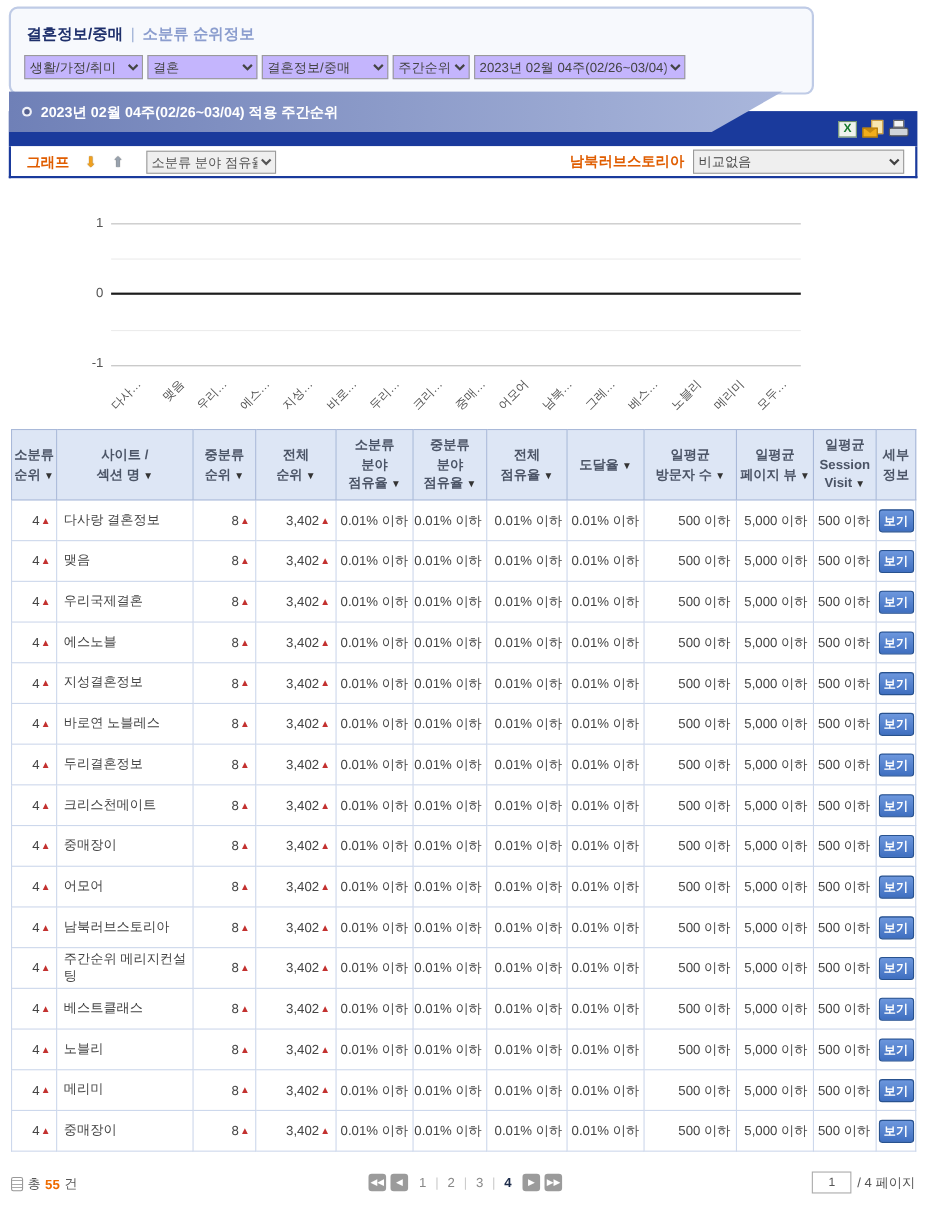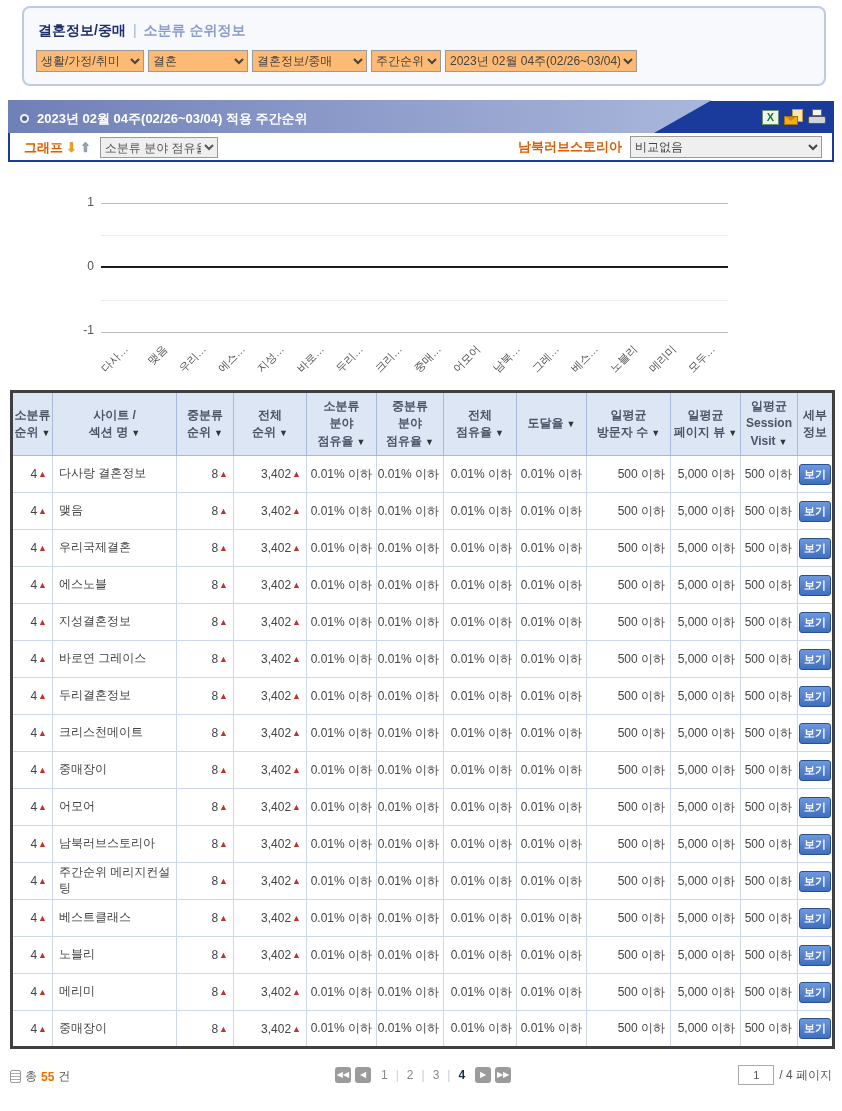--- a/index.html
+++ b/index.html
@@ -1,54 +1,54 @@
 <!DOCTYPE html>
 <html><head>
 <meta charset="utf-8">
 <style>
   * { margin:0; padding:0; box-sizing:border-box; }
   body { background:#fff; font-family:"Liberation Sans","DejaVu Sans",sans-serif; }
   .page { position:relative; width:842px; height:1111px; background:#fff; overflow:hidden; }
 
   
-  .filter-box { position:absolute; left:22px; top:6px; width:804px; height:80px;
+  .filter-box { position:absolute; left:8px; top:6px; width:732px; height:80px;
     border:2px solid #bfcbe6; border-radius:8px; background:#f7f9fd; }
   .filter-title { position:absolute; left:14px; top:14px; font-size:14px; font-weight:bold; }
   .ft-main { color:#1e2f6b; }
   .ft-div { color:#9fb0d6; margin:0 7px; font-weight:normal; }
   .ft-sub { color:#8b9dce; }
   .filter-selects { position:absolute; left:12px; top:42px; }
   .filter-selects select { height:22px; font-size:12px; color:#444; border:1px solid #9a9a9a;
-    background:#fdba74; margin-right:4px; font-family:inherit; }
+    background:#c4b5fd; margin-right:4px; font-family:inherit; }
 
   
   .navy-bar { position:absolute; left:8px; top:101px; width:826px; height:32px; background:#1a3a9c; }
   .bar-icons { position:absolute; right:8px; top:8px; display:flex; gap:5px; align-items:center; }
   .icon-excel { display:inline-block; width:17px; height:15px; background:#eef3ee; border:1px solid #6c8f6c;
     color:#157a2e; font-size:11px; font-weight:bold; text-align:center; line-height:13px; }
   .icon-mail { position:relative; display:inline-block; width:19px; height:16px; }
   .icon-mail .pg { position:absolute; right:0; top:0; width:11px; height:13px; background:#f7e6b0; border:1px solid #c89a3f; }
   .icon-mail .env { position:absolute; left:0; bottom:0; width:14px; height:9px; background:#f2ae1c; border:1px solid #a87408; }
   .icon-mail .env:before { content:""; position:absolute; left:1px; top:0; border-left:5px solid transparent;
     border-right:5px solid transparent; border-top:4px solid #c88a10; }
   .icon-print { position:relative; display:inline-block; width:18px; height:16px; }
   .icon-print .pp { position:absolute; left:4px; top:0; width:10px; height:7px; background:#f4f4f4; border:1px solid #666; }
   .icon-print .pb { position:absolute; left:0; bottom:1px; width:18px; height:8px; background:#cfd4da; border:1px solid #555; border-radius:2px; }
-  .title-tab { position:absolute; left:8px; top:100px; width:704px; height:37px;
+  .title-tab { position:absolute; left:8px; top:83px; width:704px; height:37px;
     background:linear-gradient(to right,#6f80b7,#aab7dc);
     clip-path:polygon(0 0, 704px 0, 639px 100%, 0 100%);
     color:#fff; font-weight:bold; font-size:13px; line-height:37px; }
   .title-tab .bullet { display:inline-block; width:9px; height:9px; border-radius:50%;
     background:#eef0f8; margin:0 8px 0 12px; position:relative; top:0px; }
   .title-tab .bullet:before { content:""; position:absolute; left:2px; top:2px; width:5px; height:5px;
     border-radius:50%; background:#55608e; }
   .controls-row { position:absolute; left:8px; top:133px; width:826px; height:29px; background:#fff;
     border:2px solid #1a3a9c; border-top:none; }
   .lbl-orange { color:#e05d00; font-weight:bold; font-size:13px; }
-  .ctl-left { position:absolute; left:14px; top:4px; display:flex; align-items:center; gap:3px; }
+  .ctl-left { position:absolute; left:14px; top:4px; display:flex; align-items:center; gap:14px; }
   .ctl-right { position:absolute; right:10px; top:3px; display:flex; align-items:center; gap:8px; }
   .arrow-down { color:#f0a020; font-size:13px; text-shadow:0 0 1px #7a5200; }
   .arrow-up { color:#98a2ae; font-size:13px; text-shadow:0 0 1px #444; }
   .ctl-left select { width:118px; height:21px; font-size:12px; color:#555; border:1px solid #9a9a9a; margin-left:6px; font-family:inherit;}
   .ctl-right select { width:192px; height:22px; font-size:12px; color:#444; border:1px solid #9a9a9a; font-family:inherit;}
 
   
   .chart { position:absolute; left:0; top:170px; width:842px; height:216px; }
   .gline { position:absolute; left:101px; width:627px; height:1px; background:#bdbdbd; }
   .gline.minor { background:#ececec; }
@@ -58,21 +58,21 @@
     transform:translateX(-100%) rotate(-45deg); transform-origin:100% 0; }
 
   
   .rank-table { position:absolute; left:10px; top:390px; width:822px; border-collapse:collapse;
     table-layout:fixed; font-size:12px; color:#444; }
   .rank-table th { background:#dde6f5; color:#4b5466; font-weight:bold; border:1px solid #a9b9d9;
     height:64px; vertical-align:middle; text-align:center; line-height:1.45; font-size:12px; }
   .col-lbl { white-space:pre-line; }
   .sort { color:#333; font-size:9px; margin-left:3px; }
   .rank-table td { border:1px solid #cdd8ec; height:37px; vertical-align:middle; background:#fff; }
-  .rank-table { border:3px solid #404040; }
+  .rank-table { border:1px solid #404040; }
   td.num { text-align:right; padding-right:5px; }
   td.site { text-align:left; padding-left:6px; line-height:1.3; }
   td.share { text-align:right; padding-right:4px; }
   td.viewc { text-align:center; }
   .up { color:#c3312f; font-size:9px; margin-left:1px; position:relative; top:-1px; }
   .view-btn { display:inline-block; padding:2px 4px; background:linear-gradient(#6d97dd,#3f6fc0);
     border:1px solid #28528f; border-radius:3px; color:#fff; font-weight:bold; font-size:11px; cursor:pointer; }
 
   
   .footer { position:absolute; left:0; top:1063px; width:842px; height:30px; font-size:12px; color:#555; }
@@ -272,21 +272,21 @@
       <td class="share">0.01% 이하</td>
       <td class="share">0.01% 이하</td>
       <td class="share">0.01% 이하</td>
       <td class="num">500 이하</td>
       <td class="num">5,000 이하</td>
       <td class="num">500 이하</td>
       <td class="viewc"><span class="view-btn">보기</span></td>
     </tr>
         <tr>
       <td class="num"><span>4</span><span class="up">▲</span></td>
-      <td class="site">바로연 그레이스</td>
+      <td class="site">바로연 노블레스</td>
       <td class="num"><span>8</span><span class="up">▲</span></td>
       <td class="num"><span>3,402</span><span class="up">▲</span></td>
       <td class="share">0.01% 이하</td>
       <td class="share">0.01% 이하</td>
       <td class="share">0.01% 이하</td>
       <td class="share">0.01% 이하</td>
       <td class="num">500 이하</td>
       <td class="num">5,000 이하</td>
       <td class="num">500 이하</td>
       <td class="viewc"><span class="view-btn">보기</span></td>

